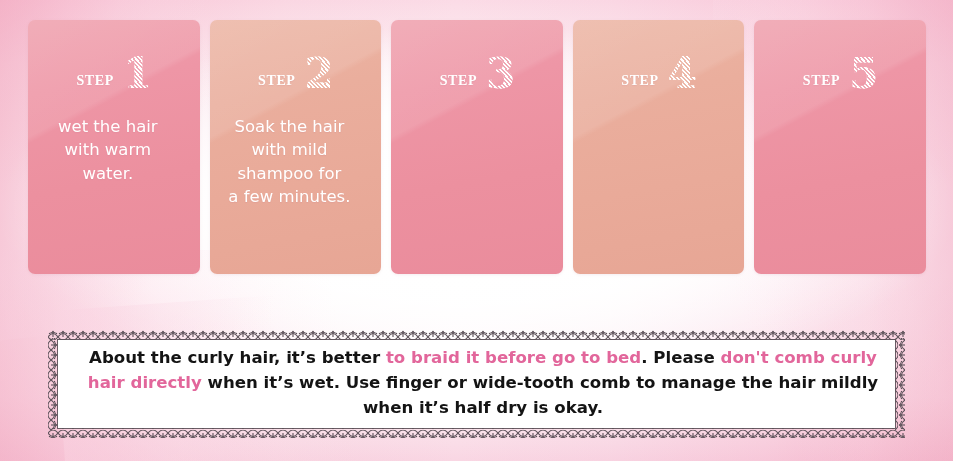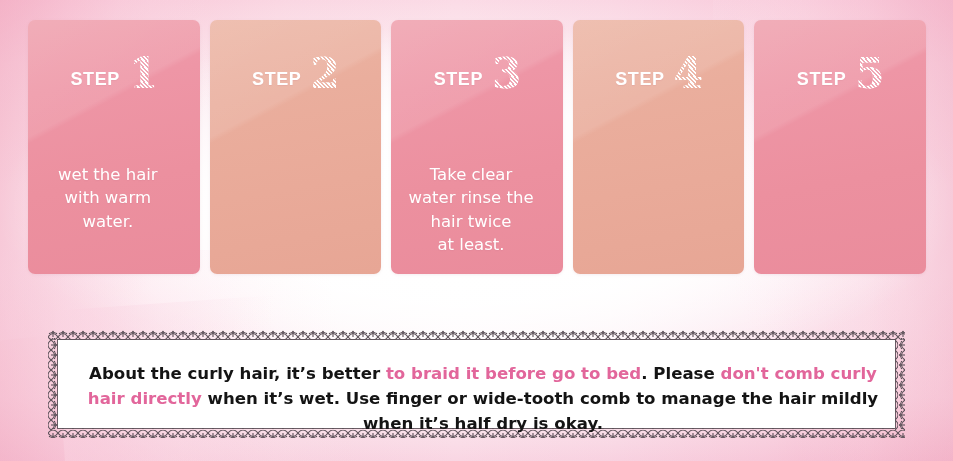--- a/index.html
+++ b/index.html
@@ -100,23 +100,23 @@
     top: 26px;
     left: 0; right: 0;
     display: flex;
     align-items: flex-end;
     justify-content: center;
     gap: 9px;
     height: 46px;
   }
   .step-word {
     color: #ffffff;
-    font-family: Liberation Sans, sans-serif;
+    font-family: Liberation Serif, serif;
     font-weight: bold;
-    font-size: 18px;
+    font-size: 14px;
     letter-spacing: 0.6px;
     line-height: 1;
     padding-bottom: 4px;
     text-shadow: 0 1px 1px rgba(200,120,140,0.18);
   }
   .step-num {
     position: relative;
     color: #ffffff;
     font-family: "DejaVu Serif", serif;
     font-weight: bold;
@@ -149,21 +149,20 @@
     left: 2px;
     right: 14px;
     top: 95px;
     text-align: center;
     color: #ffffff;
     font-family: "DejaVu Sans", sans-serif;
     font-size: 16.5px;
     line-height: 1.42;
     white-space: pre-line;
     text-shadow: 0 1px 1px rgba(195,115,135,0.16);
-    margin-top: 48px;
   }
 
   
   .note {
     position: absolute;
     left: 48px;
     top: 330px;
     width: 857px;
     height: 108px;
     box-sizing: border-box;
@@ -184,21 +183,20 @@
     position: absolute;
     left: 29px;
     right: 16px;
     top: 16px;
     text-align: center;
     color: #141414;
     font-family: "DejaVu Sans", sans-serif;
     font-weight: bold;
     font-size: 16.6px;
     line-height: 1.5;
-    margin-top: 16px;
   }
   .note-text .hl { color: #e2669b; }
 </style>
 </head>
 <body>
 
 <div id="page">
 
   <div class="bg-wash w1"></div>
   <div class="bg-wash w2"></div>
@@ -215,31 +213,31 @@
         <div class="step-body">wet the hair
 with warm
 water.</div>
       </div>
       <div class="step-card tone-peach">
         <div class="sheen"></div>
         <div class="step-head">
           <span class="step-word">STEP</span>
           <span class="step-num">2</span>
         </div>
+        <div class="step-body">Soak the hair
+with mild
+shampoo for
+a few minutes.</div>
       </div>
       <div class="step-card tone-pink">
         <div class="sheen"></div>
         <div class="step-head">
           <span class="step-word">STEP</span>
           <span class="step-num">3</span>
         </div>
-        <div class="step-body">Take clear
-water rinse the
-hair twice
-at least.</div>
       </div>
       <div class="step-card tone-peach">
         <div class="sheen"></div>
         <div class="step-head">
           <span class="step-word">STEP</span>
           <span class="step-num">4</span>
         </div>
       </div>
       <div class="step-card tone-pink">
         <div class="sheen"></div>

